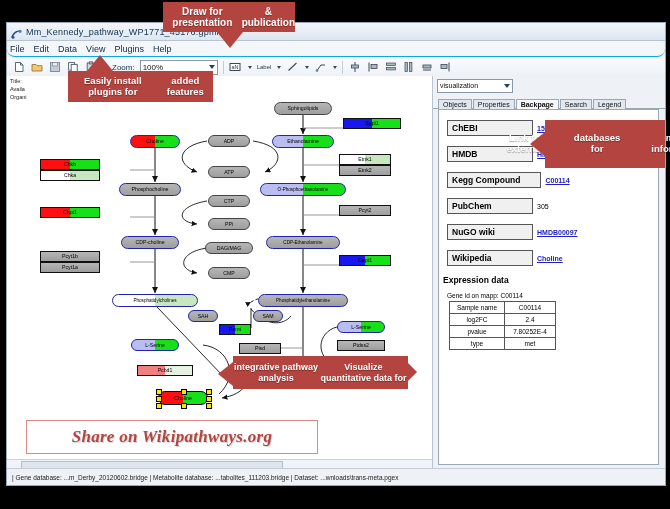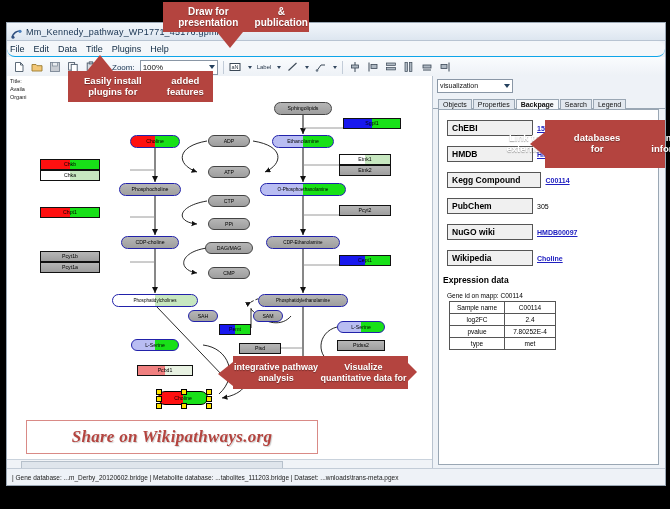--- a/index.html
+++ b/index.html
@@ -110,21 +110,21 @@
           <circle cx="2" cy="8.3" r="1.5" fill="#2f4f7f"></circle>
         </svg>
       </span>
       <span class="tb-text">Mm_Kennedy_pathway_WP1771_45176.gpml</span>
     </div>
 
     <div class="menubar">
       <span>File</span>
       <span>Edit</span>
       <span>Data</span>
-      <span>Title</span>
+      <span>View</span>
       <span>Plugins</span>
       <span>Help</span>
     </div>
 
     <div class="toolbar">
       <span class="tbtn">
         <svg width="12" height="12" viewBox="0 0 12 12">
             <path d="M2.5 1.5h5l2.5 2.5v6.5h-7.5z" fill="#fff" stroke="#4b5a6a" stroke-width="0.9"></path>
             <path d="M7.5 1.5v2.5h2.5" fill="none" stroke="#4b5a6a" stroke-width="0.9"></path>
           </svg>
@@ -463,21 +463,21 @@
             </table>
         </div>
       </div>
     </div>
 
     <div class="statusbar">
       <span class="st">| Gene database: ...m_Derby_20120602.bridge | Metabolite database: ...tabolites_111203.bridge | Dataset: ...wnloads\trans-meta.pgex</span>
     </div>
   </div>
 
-  <div class="callout" style="left:163px;top:2px;width:146px;height:30px;font-size:10px;">
+  <div class="callout" style="left:163px;top:2px;width:132px;height:30px;font-size:10px;">
       <div>Draw for presentation</div>
       <div>&amp; publication</div>
     </div>
   <div class="arrow-down" style="left:217px;top:32px;"></div>
 
   <div class="callout" style="left:28px;top:71px;width:145px;height:31px;font-size:9.5px;margin-left:40px;">
       <div>Easily install plugins for</div>
       <div>added features</div>
     </div>
   <div class="arrow-up" style="left:87px;top:55px;"></div>

